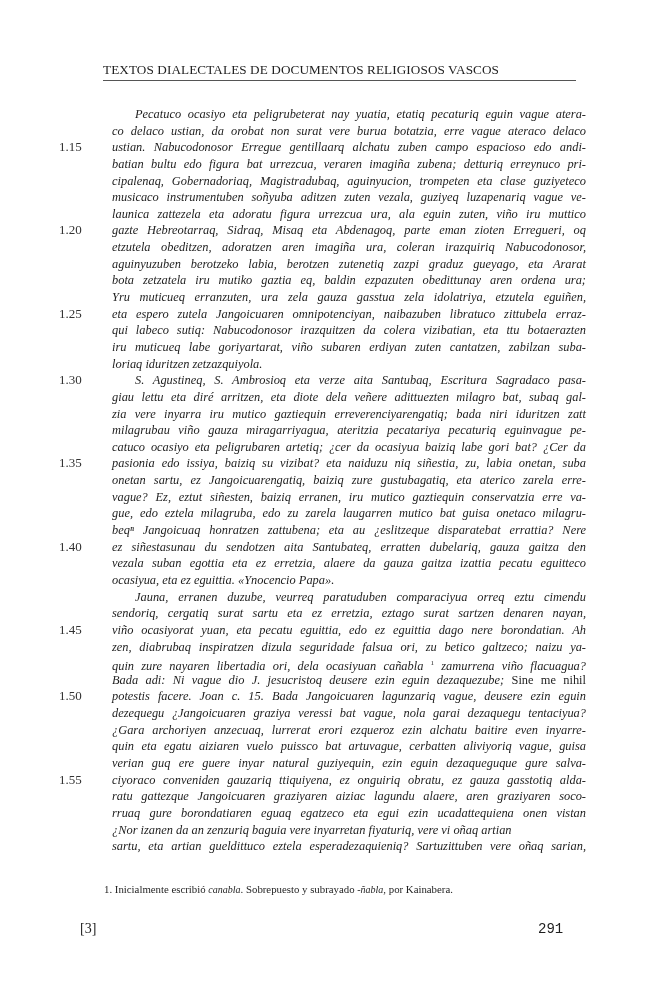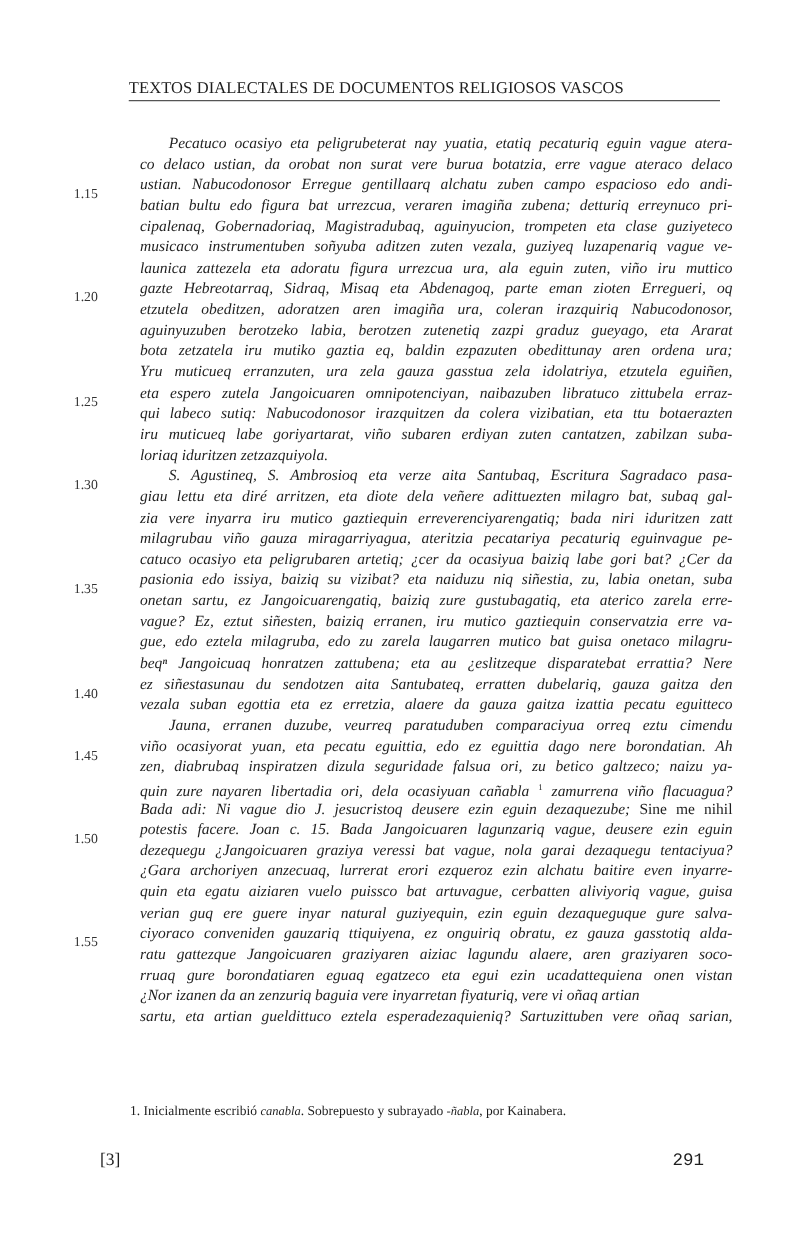--- a/index.html
+++ b/index.html
@@ -20,22 +20,22 @@
   }
   .line {
     position: relative; height: 16.65px; line-height: 16.65px;
     font-size: 12.4px; font-style: italic; white-space: nowrap;
     text-align: justify; text-align-last: justify;
   }
   .line.last { text-align-last: left; }
   .line.indent { padding-left: 23px; }
   .upright { font-style: normal; }
   .lnum {
-    position: absolute; left: -53px; top: 8px; font-style: normal;
-    font-size: 11px; color: #333;
+    position: absolute; left: -53px; top: 0; font-style: normal;
+    font-size: 13px; color: #333;
   }
   sup.fn { font-size: 7px; font-style: normal; vertical-align: 5px; }
   .footnote {
     position: absolute; left: 104px; top: 883px; font-size: 10.8px; white-space: nowrap;
   }
   .footnote i { font-size: 10px; }
   .folio-left {
     position: absolute; left: 80px; top: 921px; font-size: 14px;
   }
   .folio-right {
@@ -70,21 +70,23 @@
     <div class="line"><span>zia vere inyarra iru mutico gaztiequin erreverenciyarengatiq; bada niri iduritzen zatt</span></div>
     <div class="line"><span>milagrubau viño gauza miragarriyagua, ateritzia pecatariya pecaturiq eguinvague pe-</span></div>
     <div class="line"><span>catuco ocasiyo eta peligrubaren artetiq; ¿cer da ocasiyua baiziq labe gori bat? ¿Cer da</span></div>
     <div class="line"><span class="lnum">1.35</span><span>pasionia edo issiya, baiziq su vizibat? eta naiduzu niq siñestia, zu, labia onetan, suba</span></div>
     <div class="line"><span>onetan sartu, ez Jangoicuarengatiq, baiziq zure gustubagatiq, eta aterico zarela erre-</span></div>
     <div class="line"><span>vague? Ez, eztut siñesten, baiziq erranen, iru mutico gaztiequin conservatzia erre va-</span></div>
     <div class="line"><span>gue, edo eztela milagruba, edo zu zarela laugarren mutico bat guisa onetaco milagru-</span></div>
     <div class="line"><span>beqⁿ Jangoicuaq honratzen zattubena; eta au ¿eslitzeque disparatebat errattia? Nere</span></div>
     <div class="line"><span class="lnum">1.40</span><span>ez siñestasunau du sendotzen aita Santubateq, erratten dubelariq, gauza gaitza den</span></div>
     <div class="line"><span>vezala suban egottia eta ez erretzia, alaere da gauza gaitza izattia pecatu eguitteco</span></div>
+    <div class="line last"><span>ocasiyua, eta ez eguittia. «Ynocencio Papa».</span></div>
     <div class="line indent"><span>Jauna, erranen duzube, veurreq paratuduben comparaciyua orreq eztu cimendu</span></div>
+    <div class="line"><span>sendoriq, cergatiq surat sartu eta ez erretzia, eztago surat sartzen denaren nayan,</span></div>
     <div class="line"><span class="lnum">1.45</span><span>viño ocasiyorat yuan, eta pecatu eguittia, edo ez eguittia dago nere borondatian. Ah</span></div>
     <div class="line"><span>zen, diabrubaq inspiratzen dizula seguridade falsua ori, zu betico galtzeco; naizu ya-</span></div>
     <div class="line"><span>quin zure nayaren libertadia ori, dela ocasiyuan cañabla</span> <sup class="fn">1</sup> <span>zamurrena viño flacuagua?</span></div>
     <div class="line"><span>Bada adi: Ni vague dio J. jesucristoq deusere ezin eguin dezaquezube;</span> <span class="upright">Sine me nihil</span></div>
     <div class="line"><span class="lnum">1.50</span><span>potestis facere.</span> <span>Joan c. 15. Bada Jangoicuaren lagunzariq vague, deusere ezin eguin</span></div>
     <div class="line"><span>dezequegu ¿Jangoicuaren graziya veressi bat vague, nola garai dezaquegu tentaciyua?</span></div>
     <div class="line"><span>¿Gara archoriyen anzecuaq, lurrerat erori ezqueroz ezin alchatu baitire even inyarre-</span></div>
     <div class="line"><span>quin eta egatu aiziaren vuelo puissco bat artuvague, cerbatten aliviyoriq vague, guisa</span></div>
     <div class="line"><span>verian guq ere guere inyar natural guziyequin, ezin eguin dezaqueguque gure salva-</span></div>
     <div class="line"><span class="lnum">1.55</span><span>ciyoraco conveniden gauzariq ttiquiyena, ez onguiriq obratu, ez gauza gasstotiq alda-</span></div>

